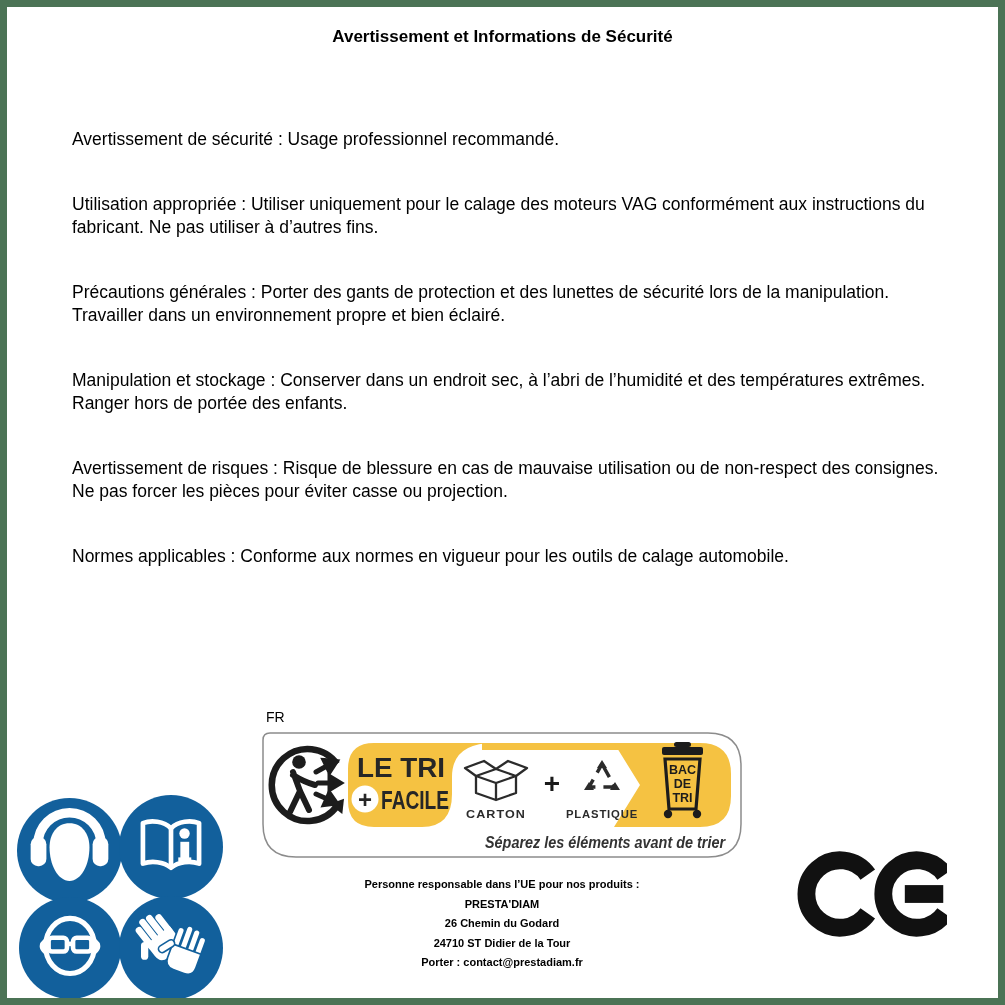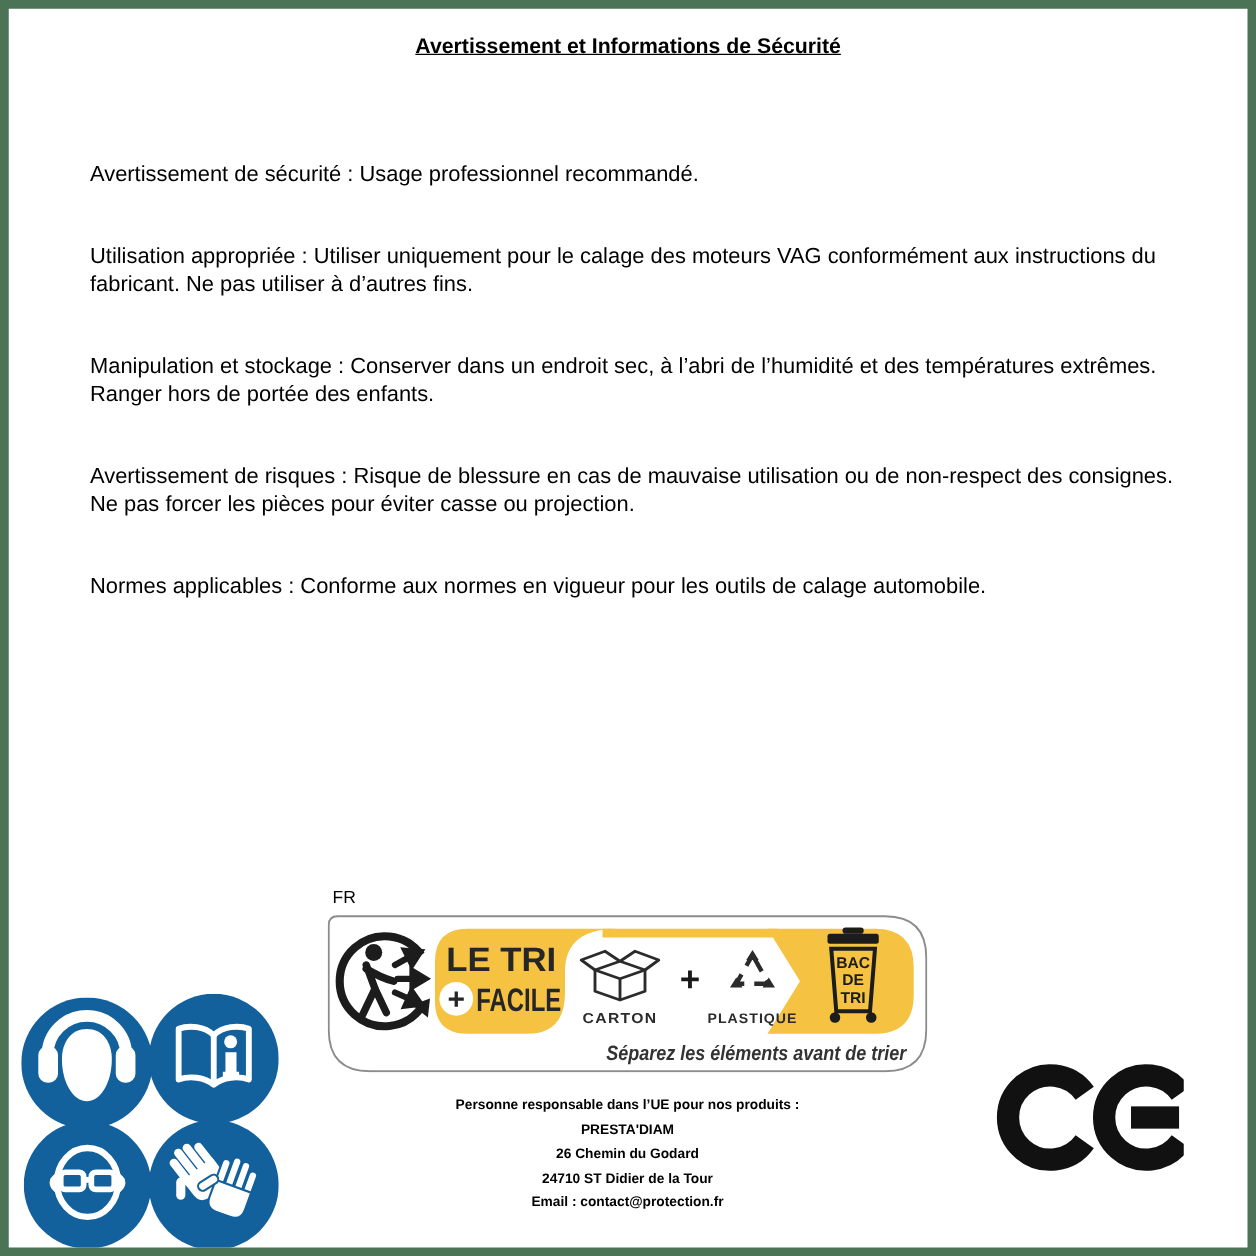--- a/index.html
+++ b/index.html
@@ -8,21 +8,21 @@
     position:relative;
     width:1005px; height:1005px;
     border:7px solid #4b7355;
     background:#fff;
     font-family:"Liberation Sans", sans-serif;
     color:#000;
     overflow:hidden;
   }
   .title {
     position:absolute; top:20px; left:0; width:100%;
-    text-align:center; font-size:17px; font-weight:bold;text-decoration:underline;
+    text-align:center; font-size:17px; font-weight:bold;
   }
   .body-text {
     position:absolute; top:79px; left:65px; width:880px;
     font-size:17.5px; line-height:23px;
   }
   .body-text p { margin-bottom:26px;margin-top:42px; }
   .icons-grid { position:absolute; left:3px; top:781px; width:215px; height:210px; }
   .m-icon { position:absolute; }
   .fr-code { position:absolute; left:259px; top:702px; font-size:14px; font-weight:normal; }
   .tri-label { position:absolute; left:255px; top:725px; }
@@ -36,20 +36,21 @@
 </head>
 <body>
 
 <div class="page">
 
   <div class="title">Avertissement et Informations de Sécurité</div>
 
   <div class="body-text">
     <p>Avertissement de sécurité : Usage professionnel recommandé.</p>
     <p>Utilisation appropriée : Utiliser uniquement pour le calage des moteurs VAG conformément aux instructions du fabricant. Ne pas utiliser à d’autres fins.</p>
+    <p>Précautions générales : Porter des gants de protection et des lunettes de sécurité lors de la manipulation. Travailler dans un environnement propre et bien éclairé.</p>
     <p>Manipulation et stockage : Conserver dans un endroit sec, à l’abri de l’humidité et des températures extrêmes. Ranger hors de portée des enfants.</p>
     <p>Avertissement de risques : Risque de blessure en cas de mauvaise utilisation ou de non-respect des consignes. Ne pas forcer les pièces pour éviter casse ou projection.</p>
     <p>Normes applicables : Conforme aux normes en vigueur pour les outils de calage automobile.</p>
   </div>
 
   <div class="icons-grid">
 
     <svg class="m-icon" style="left:7px;top:10px" width="105" height="105" viewBox="0 0 100 100">
       <circle cx="50" cy="50" r="50" fill="#12609c"></circle>
       <path d="M20,44 A30,30 0 0 1 80,44" fill="none" stroke="#fff" stroke-width="9"></path>
@@ -162,21 +163,21 @@
     </g>
 
     <text x="463" y="116" text-anchor="end" font-size="16.5" font-style="italic" font-weight="600" fill="#333" textLength="240" lengthAdjust="spacingAndGlyphs">Séparez les éléments avant de trier</text>
   </svg>
 
   <div class="address">
     <div>Personne responsable dans l’UE pour nos produits :</div>
     <div>PRESTA'DIAM</div>
     <div>26 Chemin du Godard</div>
     <div>24710 ST Didier de la Tour</div>
-    <div>Email : contact@protection.fr</div>
+    <div>Porter : contact@prestadiam.fr</div>
   </div>
 
   <svg class="ce-mark" width="150" height="98" viewBox="0 0 160 104">
     <g stroke="#111" stroke-width="19" fill="none">
       <path d="M75.5,31.3 A36,36 0 1 0 75.5,72.7"></path>
       <path d="M157.5,31.3 A36,36 0 1 0 157.5,72.7"></path>
     </g>
     <rect x="115" y="42.5" width="41" height="19" fill="#111"></rect>
   </svg>
 

